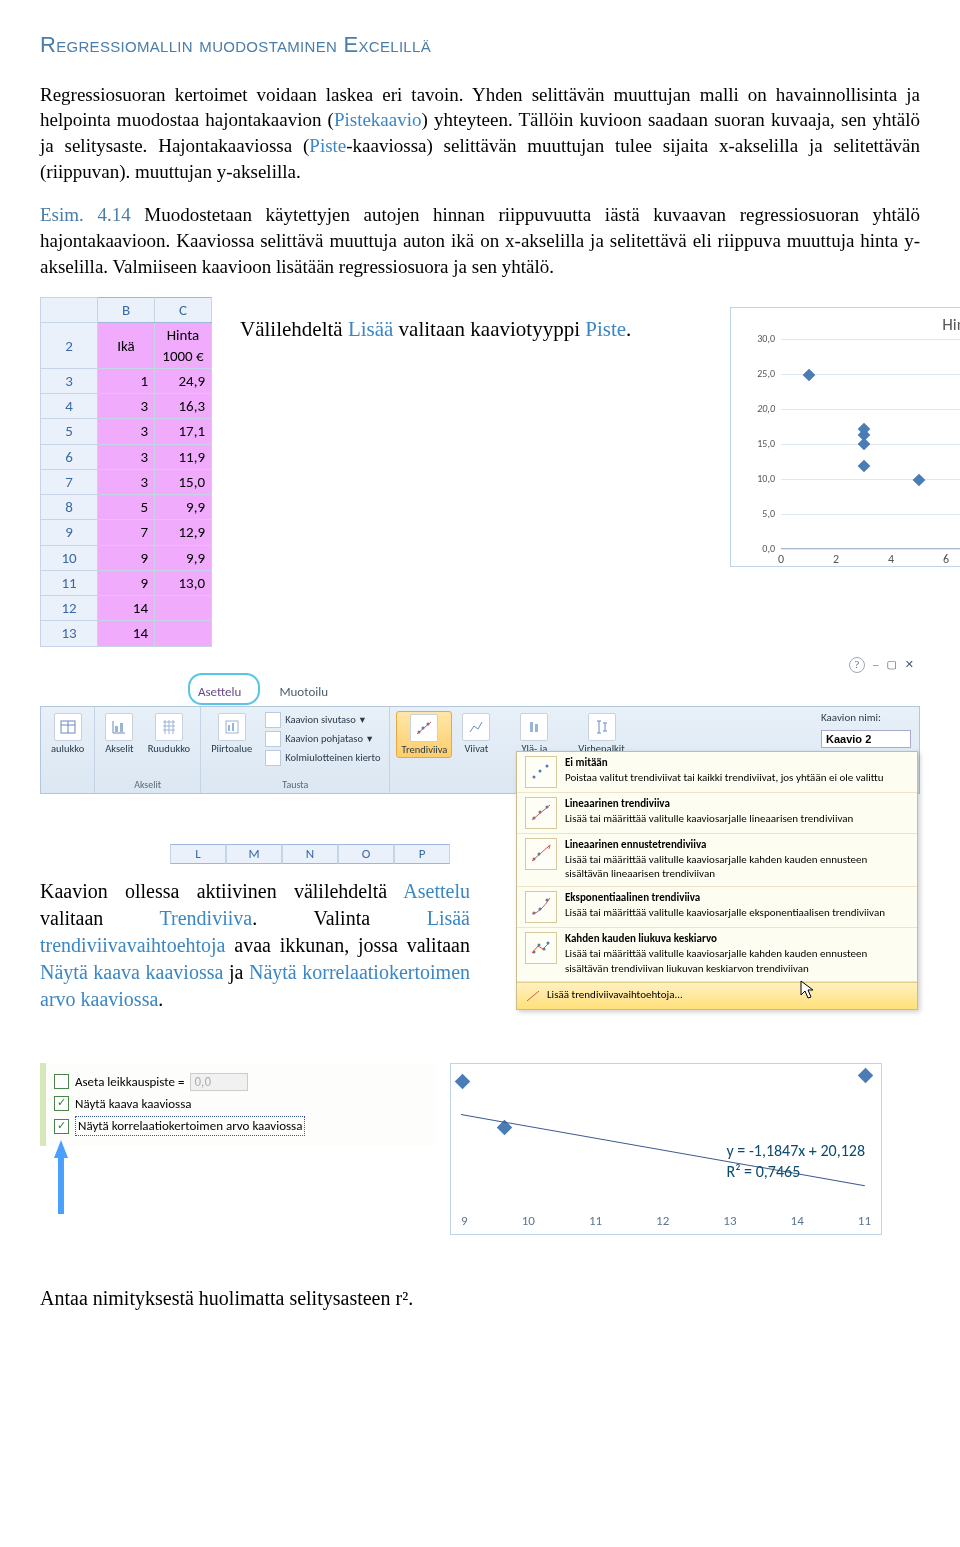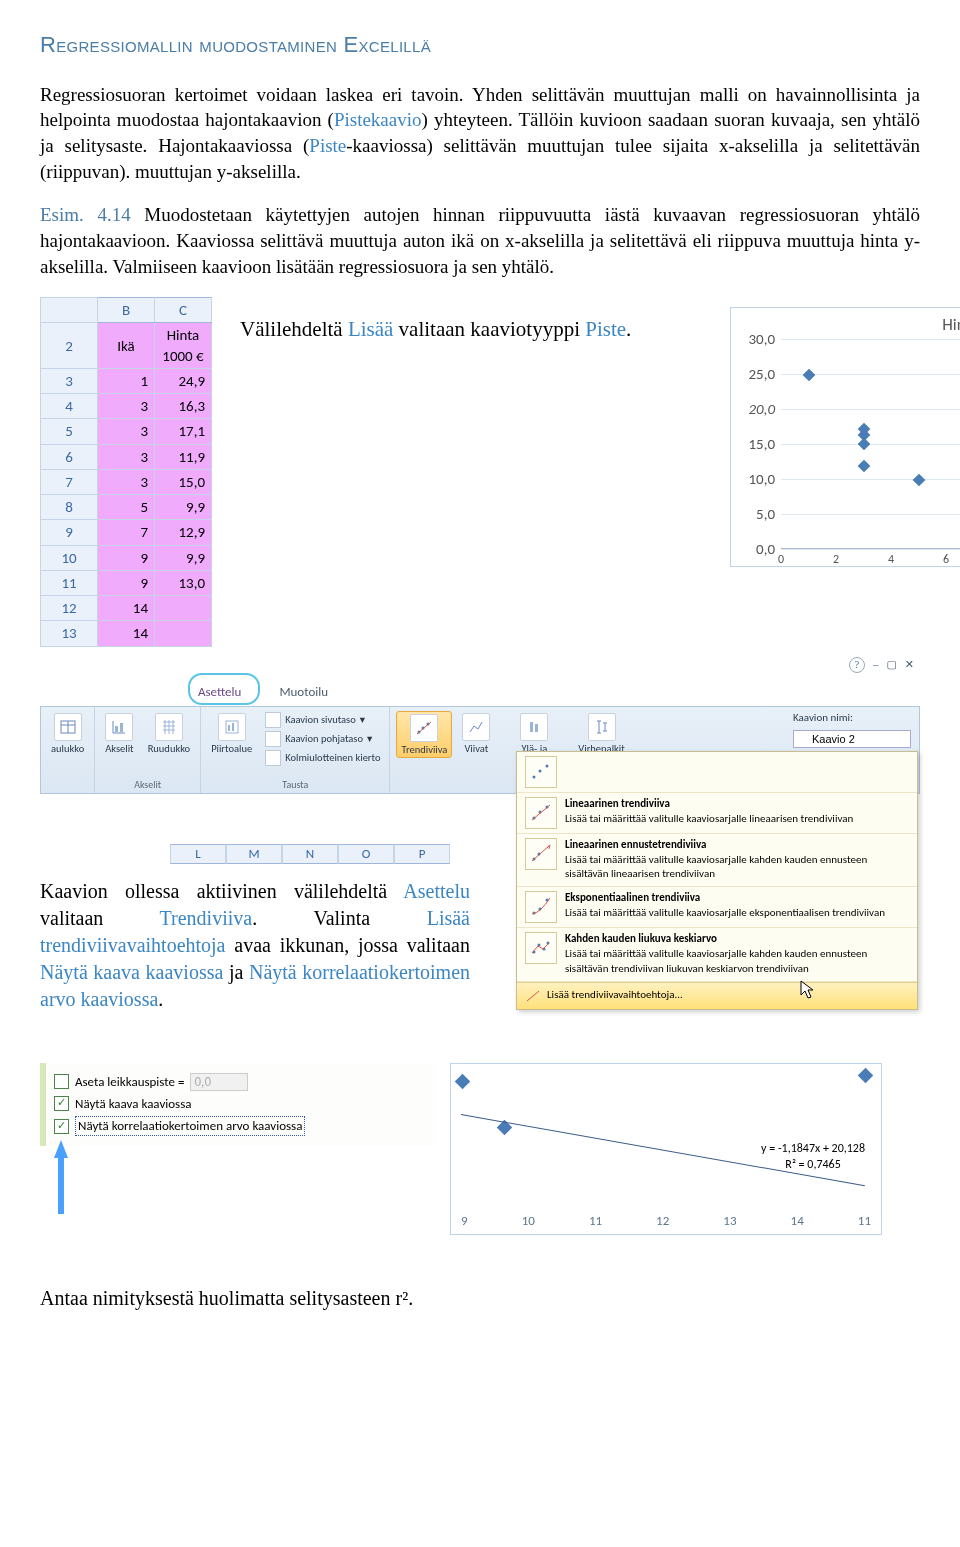--- a/index.html
+++ b/index.html
@@ -58,21 +58,21 @@
   .righttoptext { padding: 18px 0 0 28px; font-size: 21px; width: 480px; }
   .chartbox {
     width: 510px; height: 258px;
     border: 1px solid #c0d4e9;
     font-family: Calibri, Arial, sans-serif;
     position: relative; background: #fff;
     margin-left: 10px; margin-top: 10px;
   }
   .charttitle { text-align: center; font-size: 17px; padding: 6px 0 2px 0; color: #5a5a5a;}
   .plot { position: relative; margin-left: 50px; width: 440px; height: 210px; }
-  .ytick { position: absolute; left: -46px; width: 40px; text-align: right; font-size: 15px; color: #555; transform: translateY(-50%);}
+  .ytick { position: absolute; left: -46px; width: 40px; text-align: right; font-size: 10px; color: #555; transform: translateY(-50%);}
   .xtick { position: absolute; bottom: -18px; font-size: 12px; color: #555; transform: translateX(-50%);}
   .gline { position: absolute; left: 0; right: 0; border-top: 1px solid #dfe7ef;}
   .pt { position: absolute; width: 9px; height: 9px; background: #4a7cb5; transform: translate(-50%, -50%) rotate(45deg);}
   .xaxis { position: absolute; left: 0; right: 0; bottom: 0; border-top: 1px solid #aab9cc;}
   .ribbonwrap { margin-top: 32px; position: relative; }
   .ribbon-tabgroup { display: flex; gap: 22px; font-family: "Segoe UI", Calibri, sans-serif; font-size: 13px; color: #4b5d6f; margin-left: 150px;}
   .ribbon-tab { padding: 4px 8px; }
   .ribbon-tab.active { color: #6a4a85; }
   .ribbon-tabhighlight {
     position: absolute; left: 148px; top: -6px; width: 68px; height: 28px;
@@ -89,21 +89,21 @@
   .rgroup .glabel { font-size: 10px; color: #5a6a7a; text-align: center; padding-top: 2px;}
   .ritem { display: flex; flex-direction: column; align-items: center; gap: 2px; padding: 2px 4px; border-radius: 3px;}
   .ritem.hl { background: linear-gradient(#ffe6a8, #ffcd6a); border: 1px solid #e6a840; }
   .ritem .ico { width: 26px; height: 26px; background: #fff; border: 1px solid #c8d2dc; border-radius: 2px; display:flex; align-items:center; justify-content:center;}
   .ritem .ico svg { width: 18px; height: 18px; }
   .ritem .lbl { font-size: 10.5px; text-align: center; line-height: 1.05; max-width: 60px;}
   .vlist { display: flex; flex-direction: column; gap: 1px; font-size: 10.5px; }
   .vlist .row { display: flex; gap: 4px; align-items: center; padding: 1px 3px;}
   .vlist .row .mi { width: 14px; height: 14px; border: 1px solid #bccadc; background:#fff;}
   .chartnamebox { margin-left: auto; padding: 4px 8px; display: flex; flex-direction: column; gap: 4px; font-size: 11px;}
-  .chartnamebox input { width: 80px; font-size: 11px; border: 1px solid #aac; padding: 2px 18px; }
+  .chartnamebox input { width: 80px; font-size: 11px; border: 1px solid #aac; padding: 2px 4px; font-weight: bold; }
   .syswin { position: absolute; right: 6px; top: -22px; font-size: 11px; color: #4a5a6a; display: flex; gap: 8px; align-items: center;}
   .syswin .q { width: 14px; height: 14px; border: 1px solid #9ab; border-radius: 50%; display:flex; align-items:center; justify-content:center; font-size:10px; color:#3a6aa6;}
   .trendmenu {
     position: absolute; right: 2px; top: 72px; width: 400px;
     background: #fefdf2; border: 1px solid #c8bc90;
     font-family: "Segoe UI", Calibri, sans-serif; font-size: 11px;
     box-shadow: 2px 2px 5px rgba(0,0,0,.2);
   }
   .trendmenu .trow { display: flex; gap: 8px; padding: 4px 8px; border-bottom: 1px solid #eee4c8;}
   .trendmenu .trow:last-of-type { border-bottom: none;}
@@ -132,21 +132,21 @@
   .arrowstem {
     position:absolute; left: 12px; bottom: -68px; width: 6px; height: 56px; background: #4aa0ff;
   }
   .eqpanel {
     font-family: Calibri, sans-serif; font-size: 15px; color: #333;
     border: 1px solid #c0d4e9; background: #fff;
     width: 430px; height: 170px; position: relative;
   }
   .eqpanel .pt2 { position: absolute; width: 11px; height: 11px; background: #4a7cb5; transform: rotate(45deg);}
   .eqpanel .line { position:absolute; left: 10px; top: 50px; width: 410px; height: 0; border-top: 1px solid #3a5a8a; transform-origin: left center; transform: rotate(10deg);}
-  .eqpanel .eq { position: absolute; right: 16px; top: 76px; text-align: center; color: #000000; font-size: 12px;}
+  .eqpanel .eq { position: absolute; right: 16px; top: 76px; text-align: left; color: #0c4a6e; font-size: 16px;}
   .eqpanel .xticks { position:absolute; bottom: 4px; left: 10px; right: 10px; display:flex; justify-content: space-between; color:#5b758e; font-size:13px;}
   .finaltext { margin-top: 50px; font-size: 20px; width: 400px;}
 </style>
 </head>
 <body>
 
 <h1 class="section">Regressiomallin muodostaminen Excelillä</h1>
 
 <p>
   <span>Regressiosuoran kertoimet voidaan laskea eri tavoin. Yhden selittävän muuttujan malli on havainnollisinta ja helpointa muodostaa hajontakaavion (</span><span class="ui-term">Pistekaavio</span><span>) yhteyteen. Tällöin kuvioon saadaan suoran kuvaaja, sen yhtälö ja selitysaste. Hajontakaaviossa (</span><span class="ui-term">Piste</span><span>-kaaviossa) selittävän muuttujan tulee sijaita x-akselilla ja selitettävän (riippuvan). muuttujan y-akselilla.</span>
@@ -403,20 +403,21 @@
 
   <div class="trendmenu">
     <div class="trow">
       <div class="tico">
           <svg width="22" height="22" viewBox="0 0 22 22">
             <circle cx="4" cy="16" r="1.5" fill="#4a7cb5"></circle>
             <circle cx="10" cy="10" r="1.5" fill="#4a7cb5"></circle>
             <circle cx="17" cy="5" r="1.5" fill="#4a7cb5"></circle>
           </svg>
         </div>
+      <div class="ttxt"><b>Ei mitään</b><span>Poistaa valitut trendiviivat tai kaikki trendiviivat, jos yhtään ei ole valittu</span></div>
     </div>
     <div class="trow">
       <div class="tico">
           <svg width="22" height="22" viewBox="0 0 22 22">
             <circle cx="4" cy="16" r="1.5" fill="#4a7cb5"></circle>
             <circle cx="10" cy="10" r="1.5" fill="#4a7cb5"></circle>
             <circle cx="17" cy="5" r="1.5" fill="#4a7cb5"></circle>
             <line x1="2" y1="18" x2="20" y2="3" stroke="#d9564a"></line>
           </svg>
         </div>

